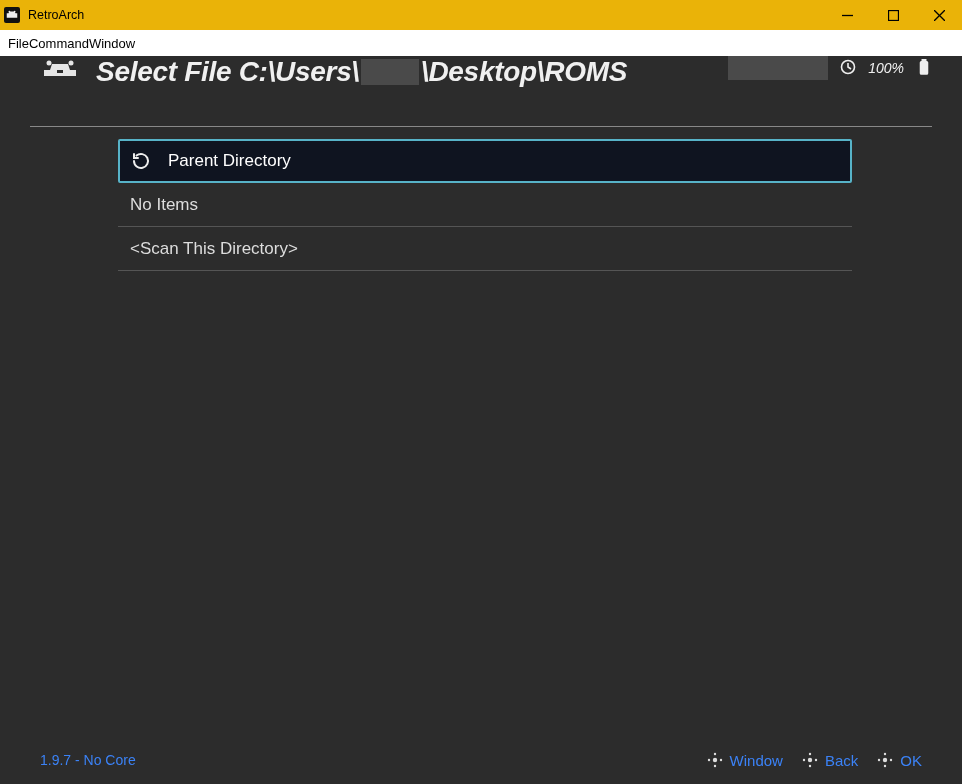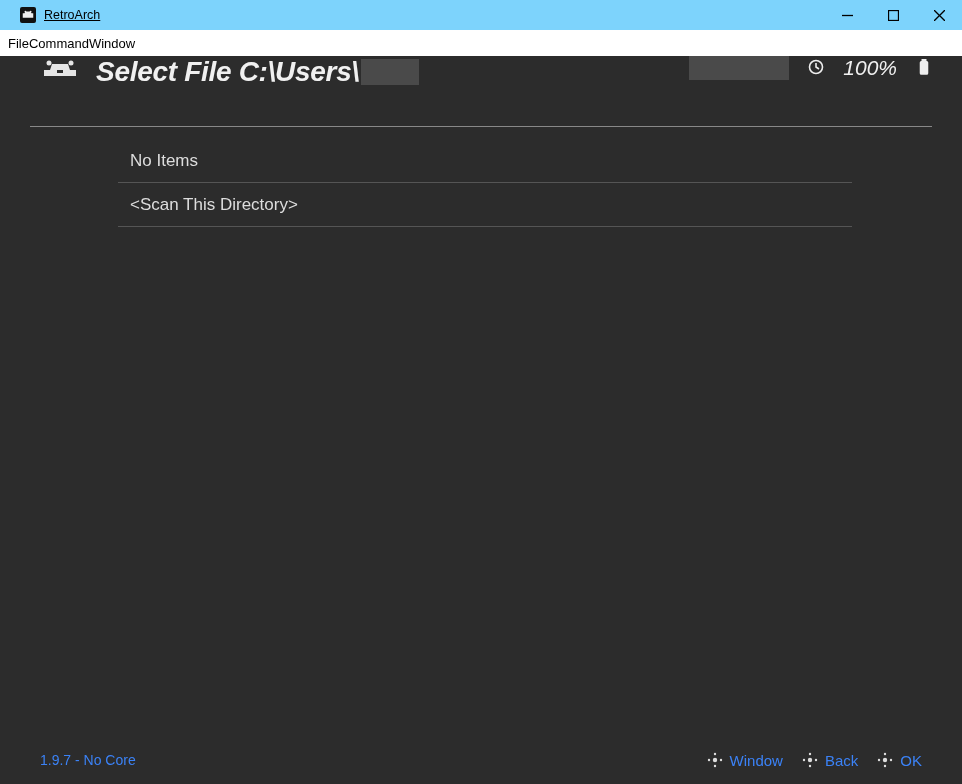--- a/index.html
+++ b/index.html
@@ -7,28 +7,27 @@
     font-family: "Segoe UI", Tahoma, sans-serif;
     background: #ffffff;
     width: 962px;
     height: 784px;
     overflow: hidden;
     user-select: none;
   }
   
   .titlebar {
     height: 30px;
-    background: #7dd3fc;
-    display: flex;
-    align-items: center;
-    padding-left: 20px;
+    background: #eab308;
+    display: flex;
+    align-items: center;
+    padding-left: 4px;
     position: relative;
     color: #000;
     font-size: 12.5px;
-    text-decoration: underline;
   }
   .titlebar .logo {
     width: 16px; height: 16px;
     background: #111;
     border-radius: 2px;
     margin-right: 8px;
     display: flex;
     align-items: center;
     justify-content: center;
   }
@@ -89,22 +88,22 @@
     display: inline-block;
     width: 58px; height: 26px;
     background: #4a4a4a;
     margin: 0 2px;
     vertical-align: middle;
   }
   .ra-header .right-status {
     margin-left: auto;
     display: flex;
     align-items: center;
-    gap: 19px;
-    font-size: 21px;
+    gap: 12px;
+    font-size: 14px;
   }
   .ra-header .right-status .redact-sm {
     width: 100px; height: 24px;
     background: #4a4a4a;
   }
   .ra-header .right-status svg { width: 16px; height: 16px; stroke:#eee; fill:none; stroke-width:1.6; }
   .ra-header .right-status .battery svg { fill:#eee; stroke:#eee;}
   
   .divider {
     height: 1px;
@@ -199,20 +198,21 @@
       <svg viewBox="0 0 40 26">
         <path d="M4 14h6l2-6h16l2 6h6v6H4z" fill="#e5e5e5"></path>
         <circle cx="9" cy="7" r="2.5" fill="#e5e5e5"></circle>
         <circle cx="31" cy="7" r="2.5" fill="#e5e5e5"></circle>
         <rect x="17" y="14" width="6" height="3" fill="#2c2c2c"></rect>
       </svg>
     </span>
     <div class="title">
       <span>Select File C:\Users\</span>
       <span class="redact"></span>
+      <span>\Desktop\ROMS</span>
     </div>
     <div class="right-status">
       <span class="redact-sm"></span>
       <span>
         <svg viewBox="0 0 16 16">
             <circle cx="8" cy="8" r="6.5"></circle>
             <path d="M8 4v4l3 2"></path>
           </svg>
       </span>
       <span>100%</span>
@@ -221,20 +221,29 @@
             <rect x="2" y="3" width="8" height="14" rx="1"></rect>
             <rect x="4" y="0.5" width="4" height="2.5"></rect>
           </svg>
       </span>
     </div>
   </div>
 
   <div class="divider"></div>
 
   <div class="ra-list">
+    <div class="row selected">
+      <span class="row-icon">
+        <svg viewBox="0 0 20 20">
+            <path d="M3 10a7 7 0 1 0 2.5-5.4" stroke-linecap="round"></path>
+            <path d="M3 3v4h4" stroke-linecap="round"></path>
+          </svg>
+      </span>
+      <span>Parent Directory</span>
+    </div>
     <div class="row">
       <span>No Items</span>
     </div>
     <div class="row">
       <span>&lt;Scan This Directory&gt;</span>
     </div>
   </div>
 
   <div class="ra-footer">
     <span class="ver">1.9.7 - No Core</span>

